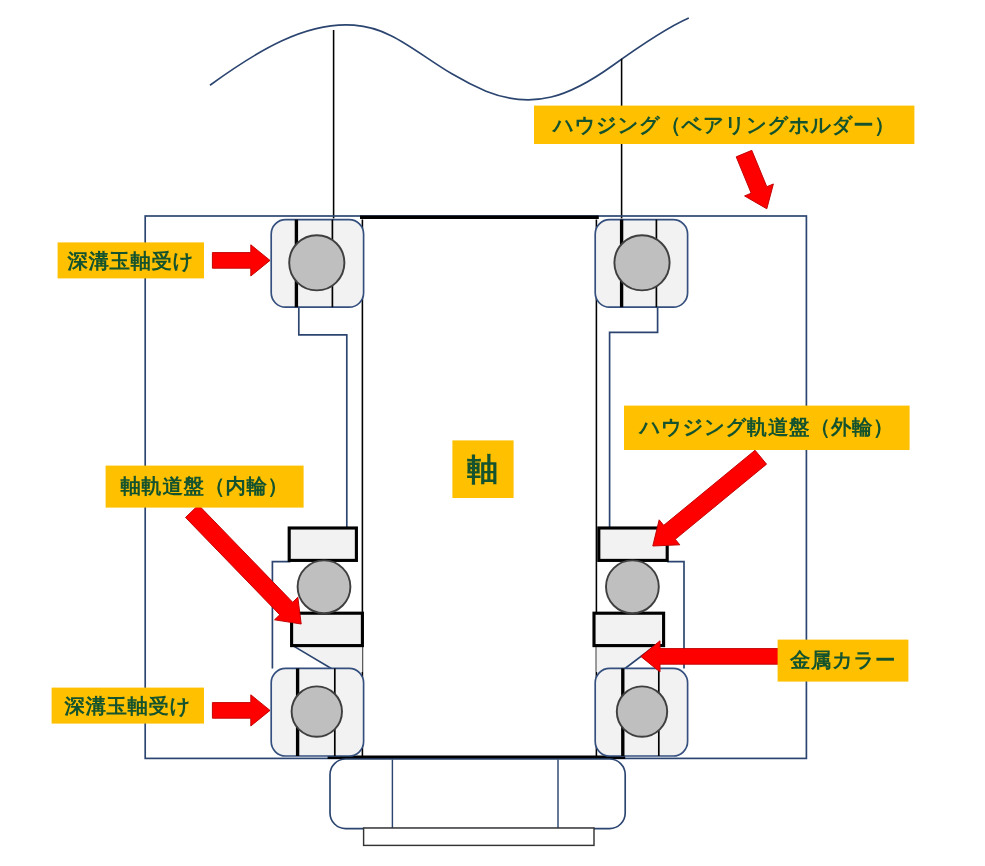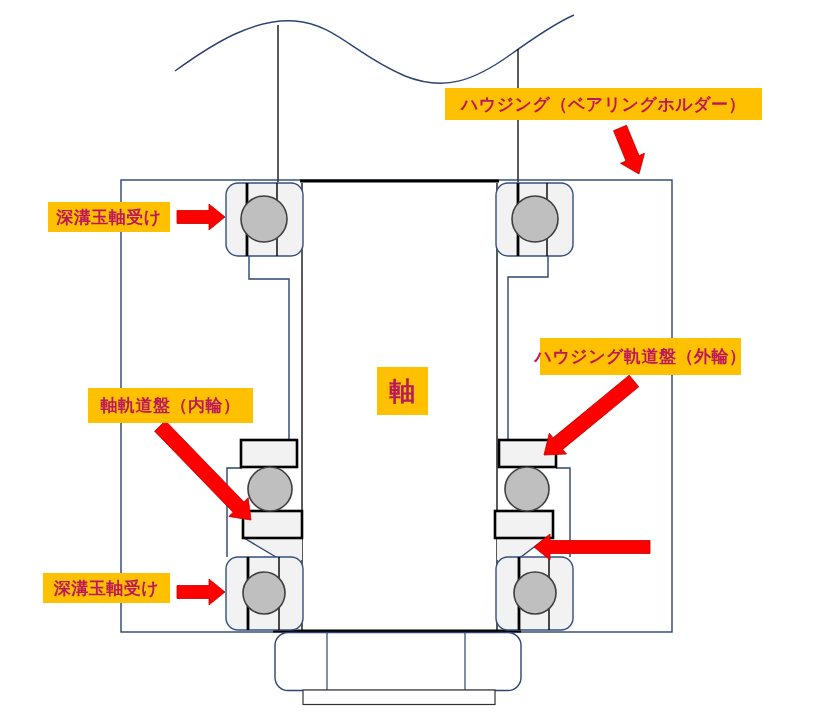--- a/index.html
+++ b/index.html
@@ -7,21 +7,21 @@
     position:relative;
     width:821px;height:722px;
     background:#ffffff;
     font-family:"Liberation Sans",sans-serif;
     overflow:hidden;
   }
   .canvas svg{position:absolute;left:0;top:0;}
   .label{
     position:absolute;
     background:#FFC000;
-    color:#be185d;
+    color:#14532d;
     display:flex;align-items:center;justify-content:center;
     font-weight:600;
     font-size:17px;
     letter-spacing:0.5px;
     white-space:nowrap;
     z-index:5;
   }
   .label.shaft{font-size:26px;font-weight:700;}
 </style>
 </head>
@@ -90,22 +90,23 @@
   <polygon points="154.6,431.2 233.1,512.3 228.8,516.5 251,520 248.2,497.7 243.9,501.9 165.4,420.8" fill="#FF0000" stroke="#C00000" stroke-width="0.8"></polygon>
   <polygon points="629.2,375.2 553.1,437.8 549.3,433.2 544,455 566.5,454.0 562.7,449.4 638.8,386.8" fill="#FF0000" stroke="#C00000" stroke-width="0.8"></polygon>
   <polygon points="650,540.5 550,540.5 550,534 534,547 550,560 550,553.5 650,553.5" fill="#FF0000" stroke="#C00000" stroke-width="0.8"></polygon>
   <polygon points="177,585.5 209,585.5 209,579 225,592 209,605 209,598.5 177,598.5" fill="#FF0000" stroke="#C00000" stroke-width="0.8"></polygon>
 </svg>
 
 <div class="label" style="left:445px;top:88px;width:317px;height:32px;">ハウジング（ベアリングホルダー）</div>
 
 <div class="label" style="left:48px;top:202px;width:122px;height:30px;">深溝玉軸受け</div>
 
-<div class="label" style="left:540px;top:338px;width:201px;height:37px;">ハウジング軌道盤（外輪）</div>
+<div class="label" style="left:520px;top:338px;width:238px;height:37px;">ハウジング軌道盤（外輪）</div>
 
 <div class="label" style="left:55px;top:388px;width:165px;height:35px;margin-left:33px;">軸軌道盤（内輪）</div>
 
 <div class="label shaft" style="left:377px;top:367px;width:51px;height:48px;">軸</div>
 
+<div class="label" style="left:648px;top:533px;width:109px;height:35px;">金属カラー</div>
 
 <div class="label" style="left:43px;top:573px;width:127px;height:30px;">深溝玉軸受け</div>
 
 </div>
 
 </body></html>

